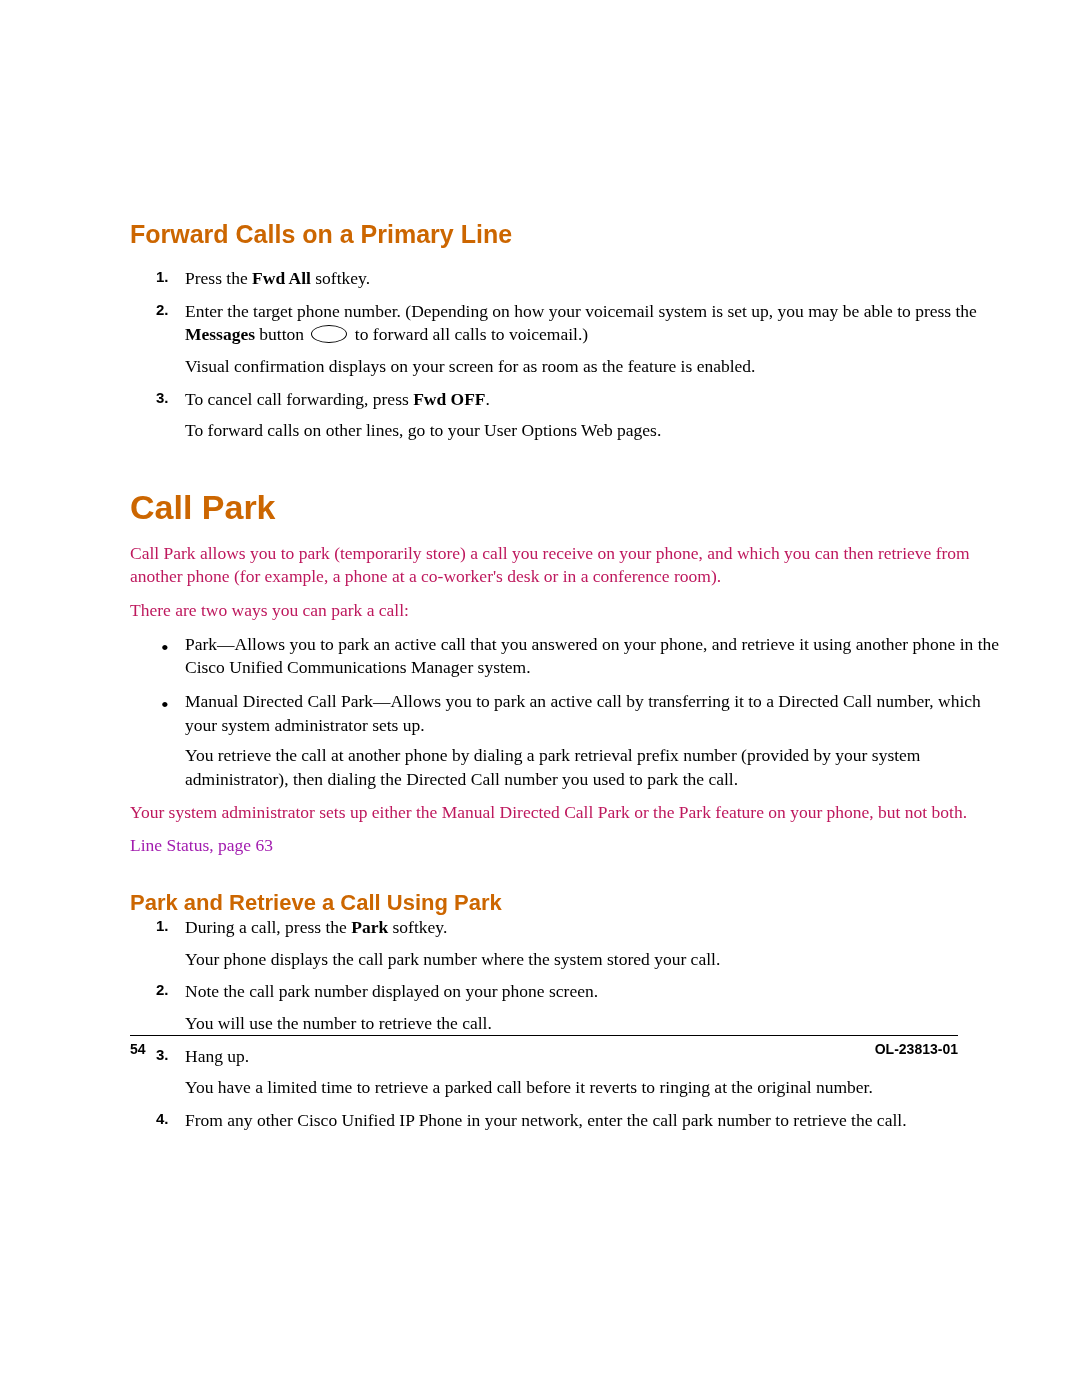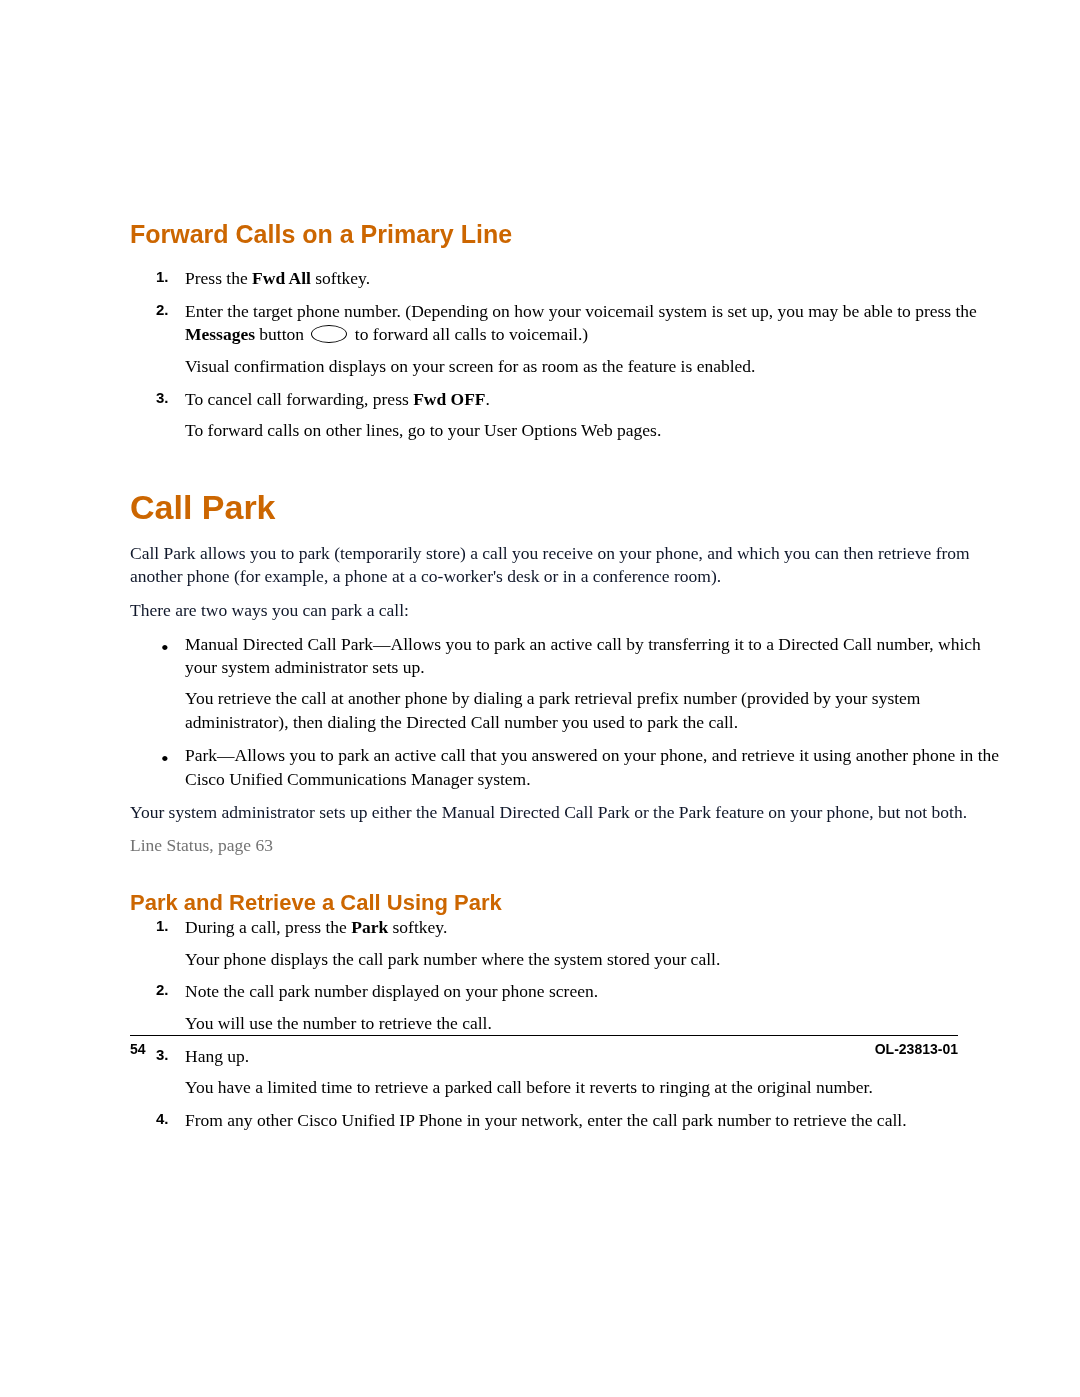--- a/index.html
+++ b/index.html
@@ -61,21 +61,21 @@
       color: #000;
     }
     .para {
       font-size: 17.5px;
       color: #000;
       line-height: 1.35;
       margin-bottom: 9px;
     }
     .body-para {
       font-size: 17.5px;
-      color: #0f172a;
+      color: #be185d;
       line-height: 1.35;
       margin-bottom: 10px;
     }
     .bullet-list {
       list-style: none;
       margin-left: 30px;
     }
     .bullet-list li {
       font-size: 17.5px;
       color: #000;
@@ -99,21 +99,21 @@
     }
     .related-heading {
       font-family: Arial, Helvetica, sans-serif;
       font-weight: bold;
       font-size: 16.5px;
       color: #000;
       margin-top: 24px;
       margin-bottom: 7px;
     }
     .link {
-      color: #737373;
+      color: #a21caf;
       font-size: 17.5px;
       text-decoration: none;
     }
     .oval-icon {
       display: inline-block;
       width: 36px;
       height: 18px;
       border: 1.5px solid #000;
       border-radius: 50%;
       vertical-align: middle;
@@ -158,25 +158,25 @@
       <div class="para" style="margin-top:8px;">To forward calls on other lines, go to your User Options Web pages.</div>
     </li>
   </ol>
 
   
   <div class="heading-section">Call Park</div>
   <div class="body-para">Call Park allows you to park (temporarily store) a call you receive on your phone, and which you can then retrieve from another phone (for example, a phone at a co-worker's desk or in a conference room).</div>
   <div class="body-para">There are two ways you can park a call:</div>
   <ul class="bullet-list">
     <li>
+      <span>Park—Allows you to park an active call that you answered on your phone, and retrieve it using another phone in the Cisco Unified Communications Manager system.</span>
+    </li>
+    <li>
       <span>Manual Directed Call Park—Allows you to park an active call by transferring it to a Directed Call number, which your system administrator sets up.</span>
       <div class="sub-para">You retrieve the call at another phone by dialing a park retrieval prefix number (provided by your system administrator), then dialing the Directed Call number you used to park the call.</div>
-    </li>
-    <li>
-      <span>Park—Allows you to park an active call that you answered on your phone, and retrieve it using another phone in the Cisco Unified Communications Manager system.</span>
     </li>
   </ul>
   <div class="body-para">Your system administrator sets up either the Manual Directed Call Park or the Park feature on your phone, but not both.</div>
   <a href="#" class="link">Line Status, page 63</a>
 
   
   <div class="heading-subsection" style="margin-top:34px;">Park and Retrieve a Call Using Park</div>
   <ol class="numbered-list">
     <li>
       <span class="num">1.</span>

